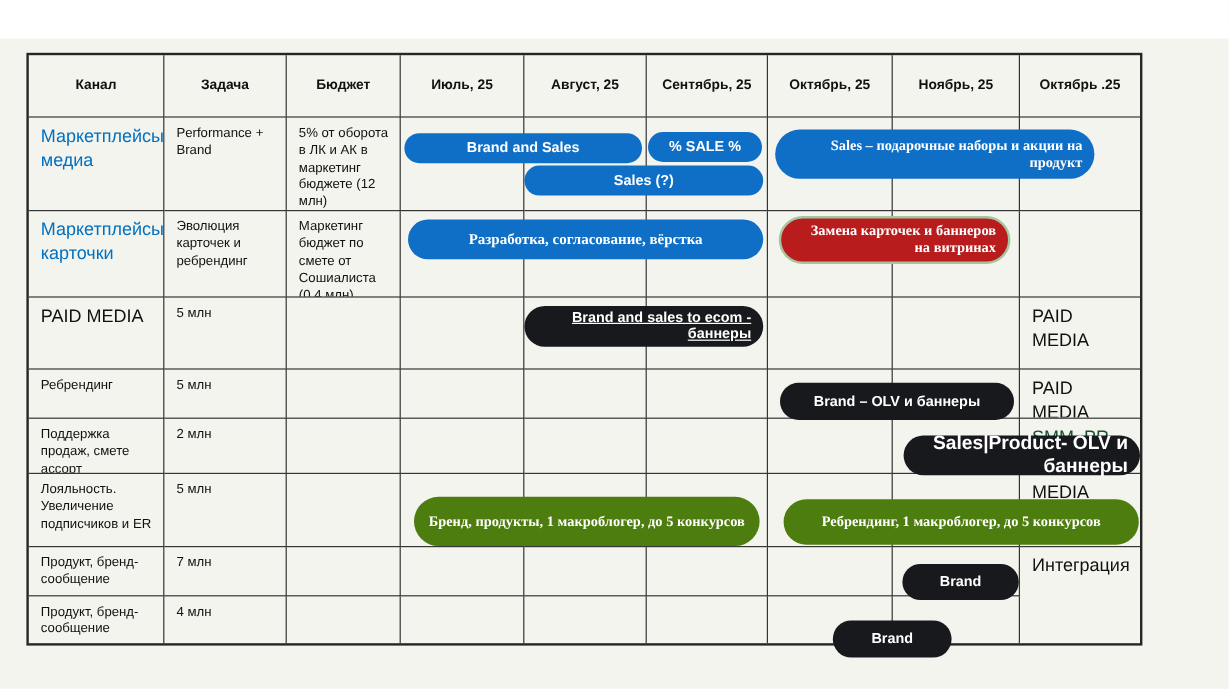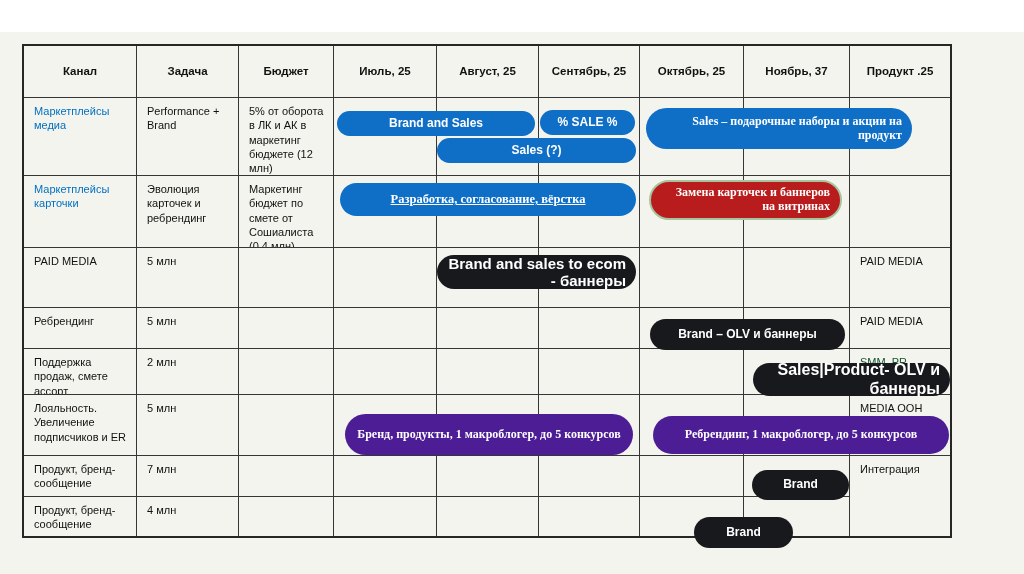--- a/index.html
+++ b/index.html
@@ -15,42 +15,42 @@
     grid-template-rows:52px 78px 72px 60px 41px 46px 61px 41px 39px;
     border:2px solid #262626;
     background:transparent;
   }
   .c { box-sizing:border-box; border-right:1.5px solid #363636; border-bottom:1.5px solid #363636;
        padding:6px 6px 3px 10px; overflow:hidden; font-size:11px; line-height:1.3; color:#111; }
   .c:nth-child(9n) { border-right:none; }
   .lr { border-bottom:none; }
   .h { display:flex; align-items:center; justify-content:center; text-align:center;
        font-weight:bold; font-size:11.5px; padding:2px; }
-  .chan { font-size:11px; }
+  .chan { font-size:15px; }
   .blue { color:#0070c0; }
   .green { color:#14532d; }
   .u { text-decoration:underline; }
 
   
   .pill { position:absolute; box-sizing:border-box; color:#fff; font-weight:bold;
           display:flex; align-items:center; justify-content:center; text-align:right;
           line-height:1.15; padding:1px 10px; z-index:5; }
   .serif { font-family:"Liberation Serif","DejaVu Serif",serif; }
   .pb { background:#0f6fc6; }
   .pk { background:#17191c; }
-  .pg { background:#4c1d95; }
+  .pg { background:#4d7c0f; }
   .pn { background:#b91c1c; border:2px solid #a6c49e; }
 
   .p1  { left:337px; top:87px;  width:198px; height:25px; border-radius:13px; font-size:12px; }
   .p2  { left:540px; top:86px;  width:95px;  height:25px; border-radius:13px; font-size:12px; }
   .p3  { left:437px; top:114px; width:199px; height:25px; border-radius:13px; font-size:12px; }
   .p4  { left:646px; top:84px;  width:266px; height:41px; border-radius:21px; font-size:12px; }
-  .p5  { left:340px; top:159px; width:296px; height:33px; border-radius:17px; font-size:12.5px;text-decoration:underline; }
+  .p5  { left:340px; top:159px; width:296px; height:33px; border-radius:17px; font-size:12.5px; }
   .p6  { left:649px; top:156px; width:193px; height:40px; border-radius:20px; font-size:12px; }
-  .p7  { left:437px; top:231px; width:199px; height:34px; border-radius:17px; font-size:15px; }
+  .p7  { left:437px; top:231px; width:199px; height:34px; border-radius:17px; font-size:12px;text-decoration:underline; }
   .p8  { left:650px; top:295px; width:195px; height:31px; border-radius:16px; font-size:12px; }
   .p9  { left:753px; top:339px; width:197px; height:33px; border-radius:17px; font-size:16px; }
   .p10 { left:345px; top:390px; width:288px; height:41px; border-radius:21px; font-size:12px; }
   .p11 { left:653px; top:392px; width:296px; height:38px; border-radius:19px; font-size:12px; }
   .p12 { left:752px; top:446px; width:97px;  height:30px; border-radius:15px; font-size:12px; }
   .p13 { left:694px; top:493px; width:99px;  height:31px; border-radius:16px; font-size:12px; }
 </style>
 </head>
 <body>
 
@@ -59,22 +59,22 @@
 
   <div class="grid">
 
     <div class="c h">Канал</div>
     <div class="c h">Задача</div>
     <div class="c h">Бюджет</div>
     <div class="c h">Июль, 25</div>
     <div class="c h">Август, 25</div>
     <div class="c h">Сентябрь, 25</div>
     <div class="c h">Октябрь, 25</div>
-    <div class="c h">Ноябрь, 37</div>
-    <div class="c h">Продукт .25</div>
+    <div class="c h">Ноябрь, 25</div>
+    <div class="c h">Октябрь .25</div>
 
     <div class="c chan blue">Маркетплейсы медиа</div>
     <div class="c">Performance + Brand</div>
     <div class="c">5% от оборота в ЛК и АК в маркетинг бюджете (12 млн)</div>
     <div class="c"></div>
     <div class="c"></div>
     <div class="c"></div>
     <div class="c"></div>
     <div class="c"></div>
     <div class="c"></div>

